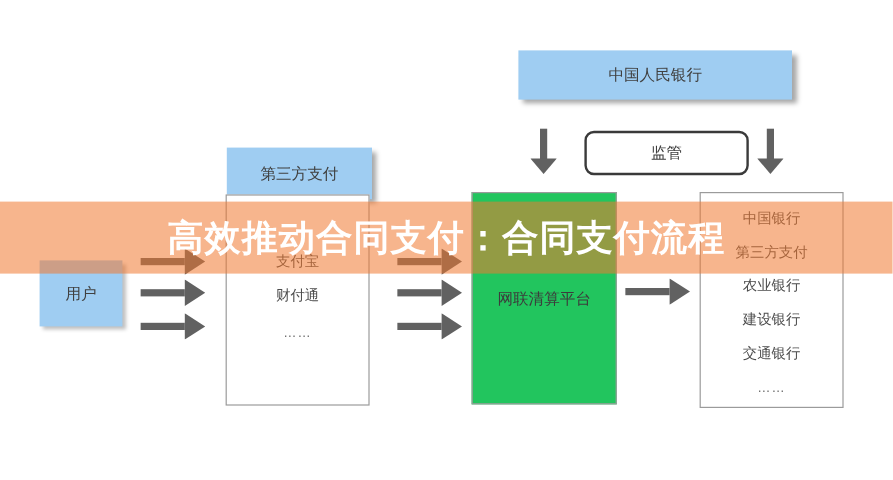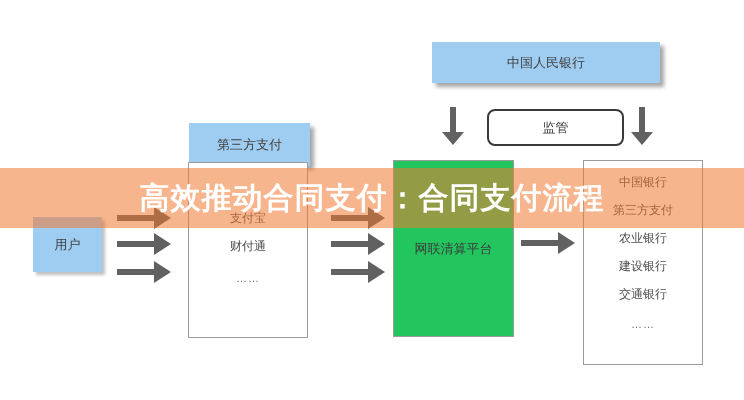--- a/index.html
+++ b/index.html
@@ -52,21 +52,21 @@
     left: 487px; top: 109px; width: 137px; height: 37px;
     background: #ffffff;
     border: 2px solid #3a3a3a;
     border-radius: 8px;
     display: flex; align-items: center; justify-content: center;
     font-size: 13px; color: #3c3c3c;
     z-index: 1;
   }
 
   .tp-list  { left: 188px; top: 162px; width: 120px; height: 176px; padding-top: 41px; }
-  .banks    { left: 583px; top: 160px; width: 120px; height: 205px; padding-top: 7px; }
+  .banks    { left: 583px; top: 160px; width: 120px; height: 180px; padding-top: 7px; }
 
   .clearing {
     position: absolute;
     left: 393px; top: 160px; width: 121px; height: 177px;
     background: #22c55e;
     border: 1px solid #9b9b9b;
     display: flex; align-items: center; justify-content: center;
     font-size: 13px; color: #3c3c3c;
     z-index: 1;
   }

